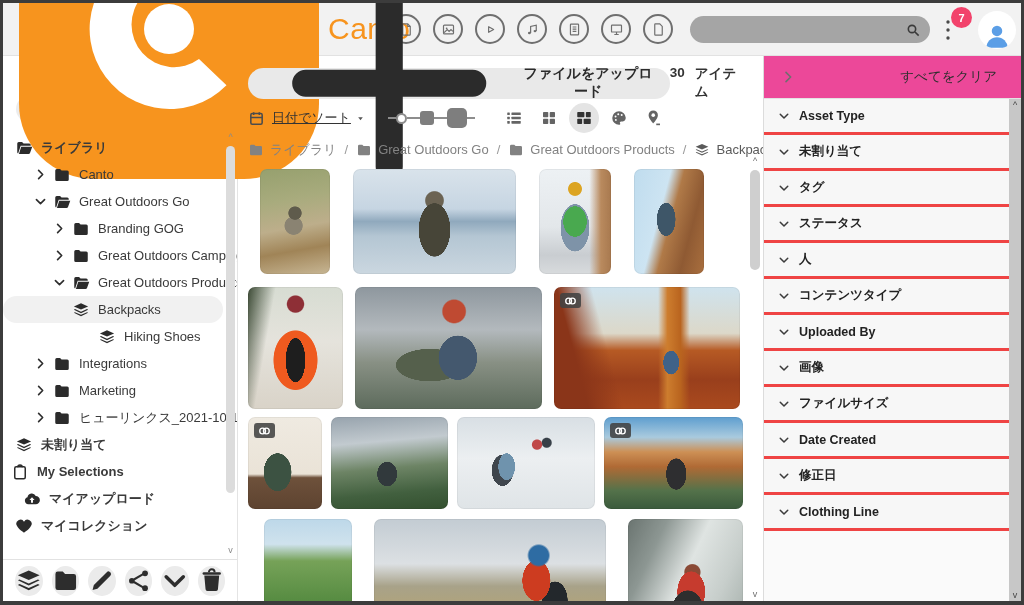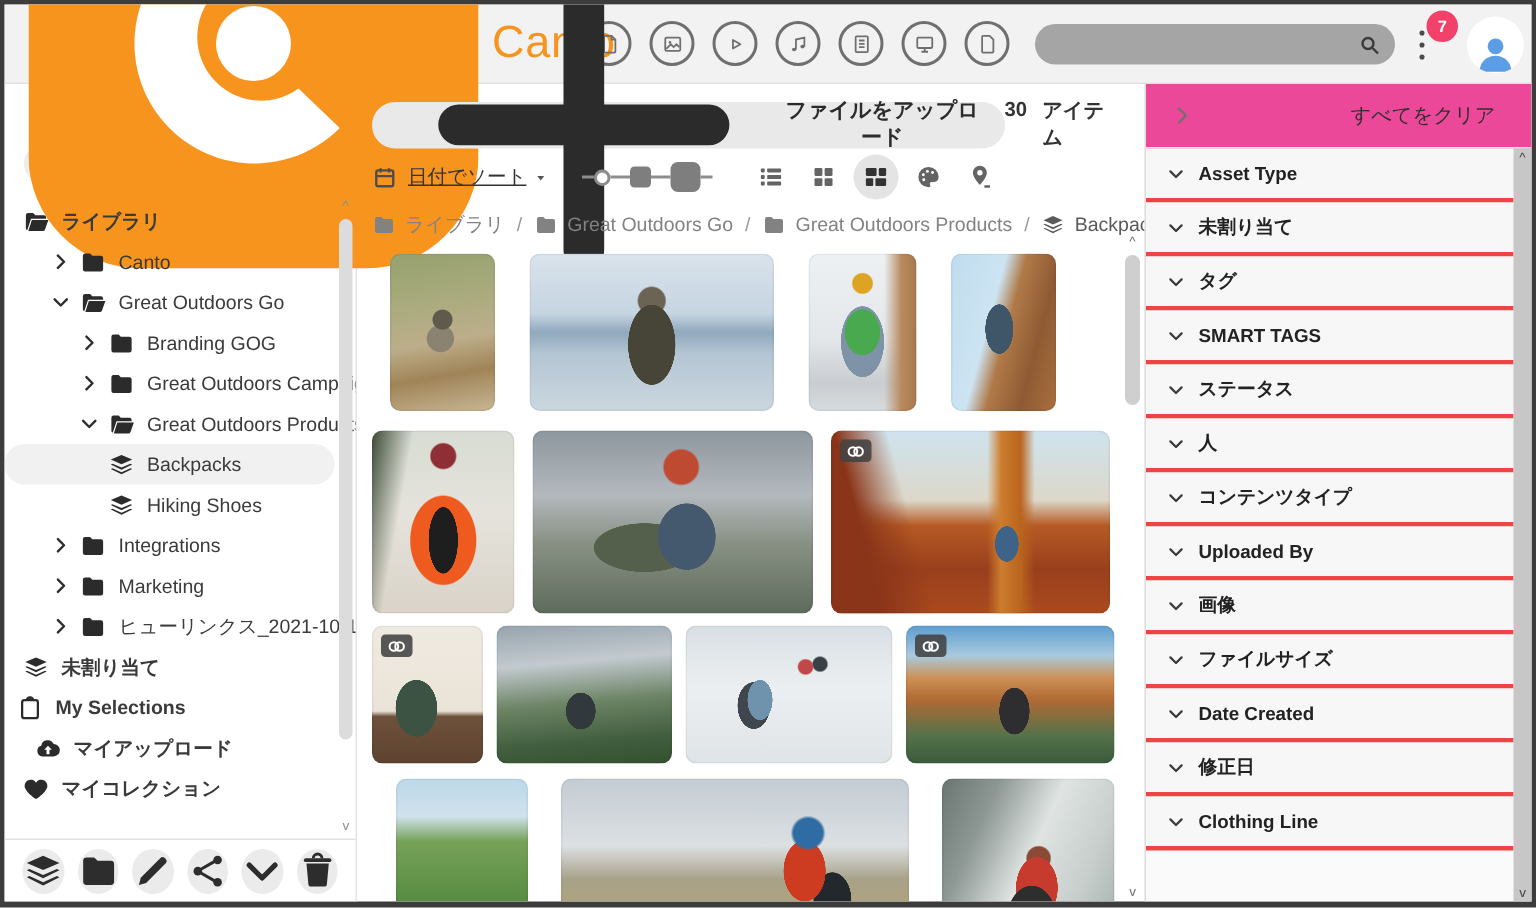--- a/index.html
+++ b/index.html
@@ -304,21 +304,21 @@
             <div class="titem lvl3 sel" style="padding-left:69px">
               <span class="ticn ic">
                 <svg viewBox="0 0 24 24" fill="currentColor">
                   <path d="M12 3 2.5 7.2 12 11.4l9.5-4.2z"></path>
                   <path d="M4 10.8 12 14.3l8-3.5 1.5.7L12 16.2 2.5 11.5z"></path>
                   <path d="M4 14.9 12 18.4l8-3.5 1.5.7L12 20.3 2.5 15.6z"></path>
                 </svg>
               </span>
               <span class="tlabel">Backpacks</span>
             </div>
-            <div class="titem lvl3" style="padding-left:69px">
+            <div class="titem lvl3" style="padding-left:95px">
               <span class="ticn ic">
                 <svg viewBox="0 0 24 24" fill="currentColor">
                   <path d="M12 3 2.5 7.2 12 11.4l9.5-4.2z"></path>
                   <path d="M4 10.8 12 14.3l8-3.5 1.5.7L12 16.2 2.5 11.5z"></path>
                   <path d="M4 14.9 12 18.4l8-3.5 1.5.7L12 20.3 2.5 15.6z"></path>
                 </svg>
               </span>
               <span class="tlabel">Hiking Shoes</span>
             </div>
             <div class="titem lvl1" style="padding-left:31px">
@@ -663,28 +663,20 @@
               </svg>
             </span>
             <span class="flabel">タグ</span>
           </div>
           <div class="frow">
             <span class="fchev">
               <svg viewBox="0 0 24 24" fill="none" stroke="currentColor" stroke-width="3" stroke-linecap="round" stroke-linejoin="round">
                 <path d="M4.5 8.5l7.5 7.5 7.5-7.5"></path>
               </svg>
             </span>
-            <span class="flabel">SMART TAGS</span>
-          </div>
-          <div class="frow">
-            <span class="fchev">
-              <svg viewBox="0 0 24 24" fill="none" stroke="currentColor" stroke-width="3" stroke-linecap="round" stroke-linejoin="round">
-                <path d="M4.5 8.5l7.5 7.5 7.5-7.5"></path>
-              </svg>
-            </span>
             <span class="flabel">ステータス</span>
           </div>
           <div class="frow">
             <span class="fchev">
               <svg viewBox="0 0 24 24" fill="none" stroke="currentColor" stroke-width="3" stroke-linecap="round" stroke-linejoin="round">
                 <path d="M4.5 8.5l7.5 7.5 7.5-7.5"></path>
               </svg>
             </span>
             <span class="flabel">人</span>
           </div>

